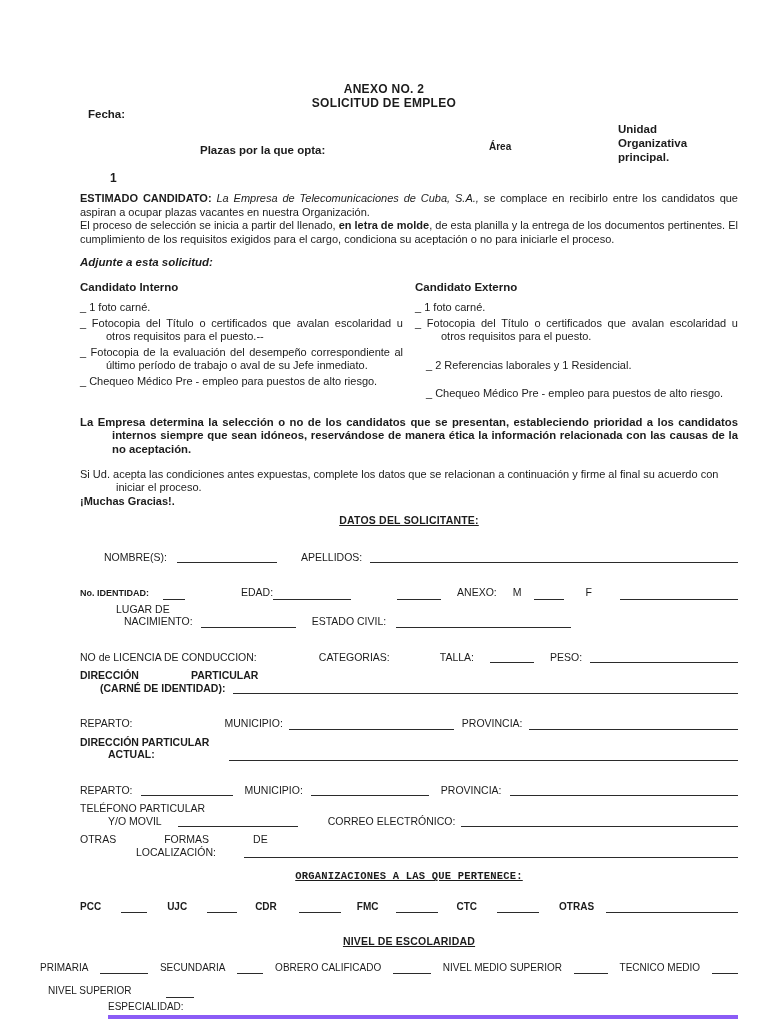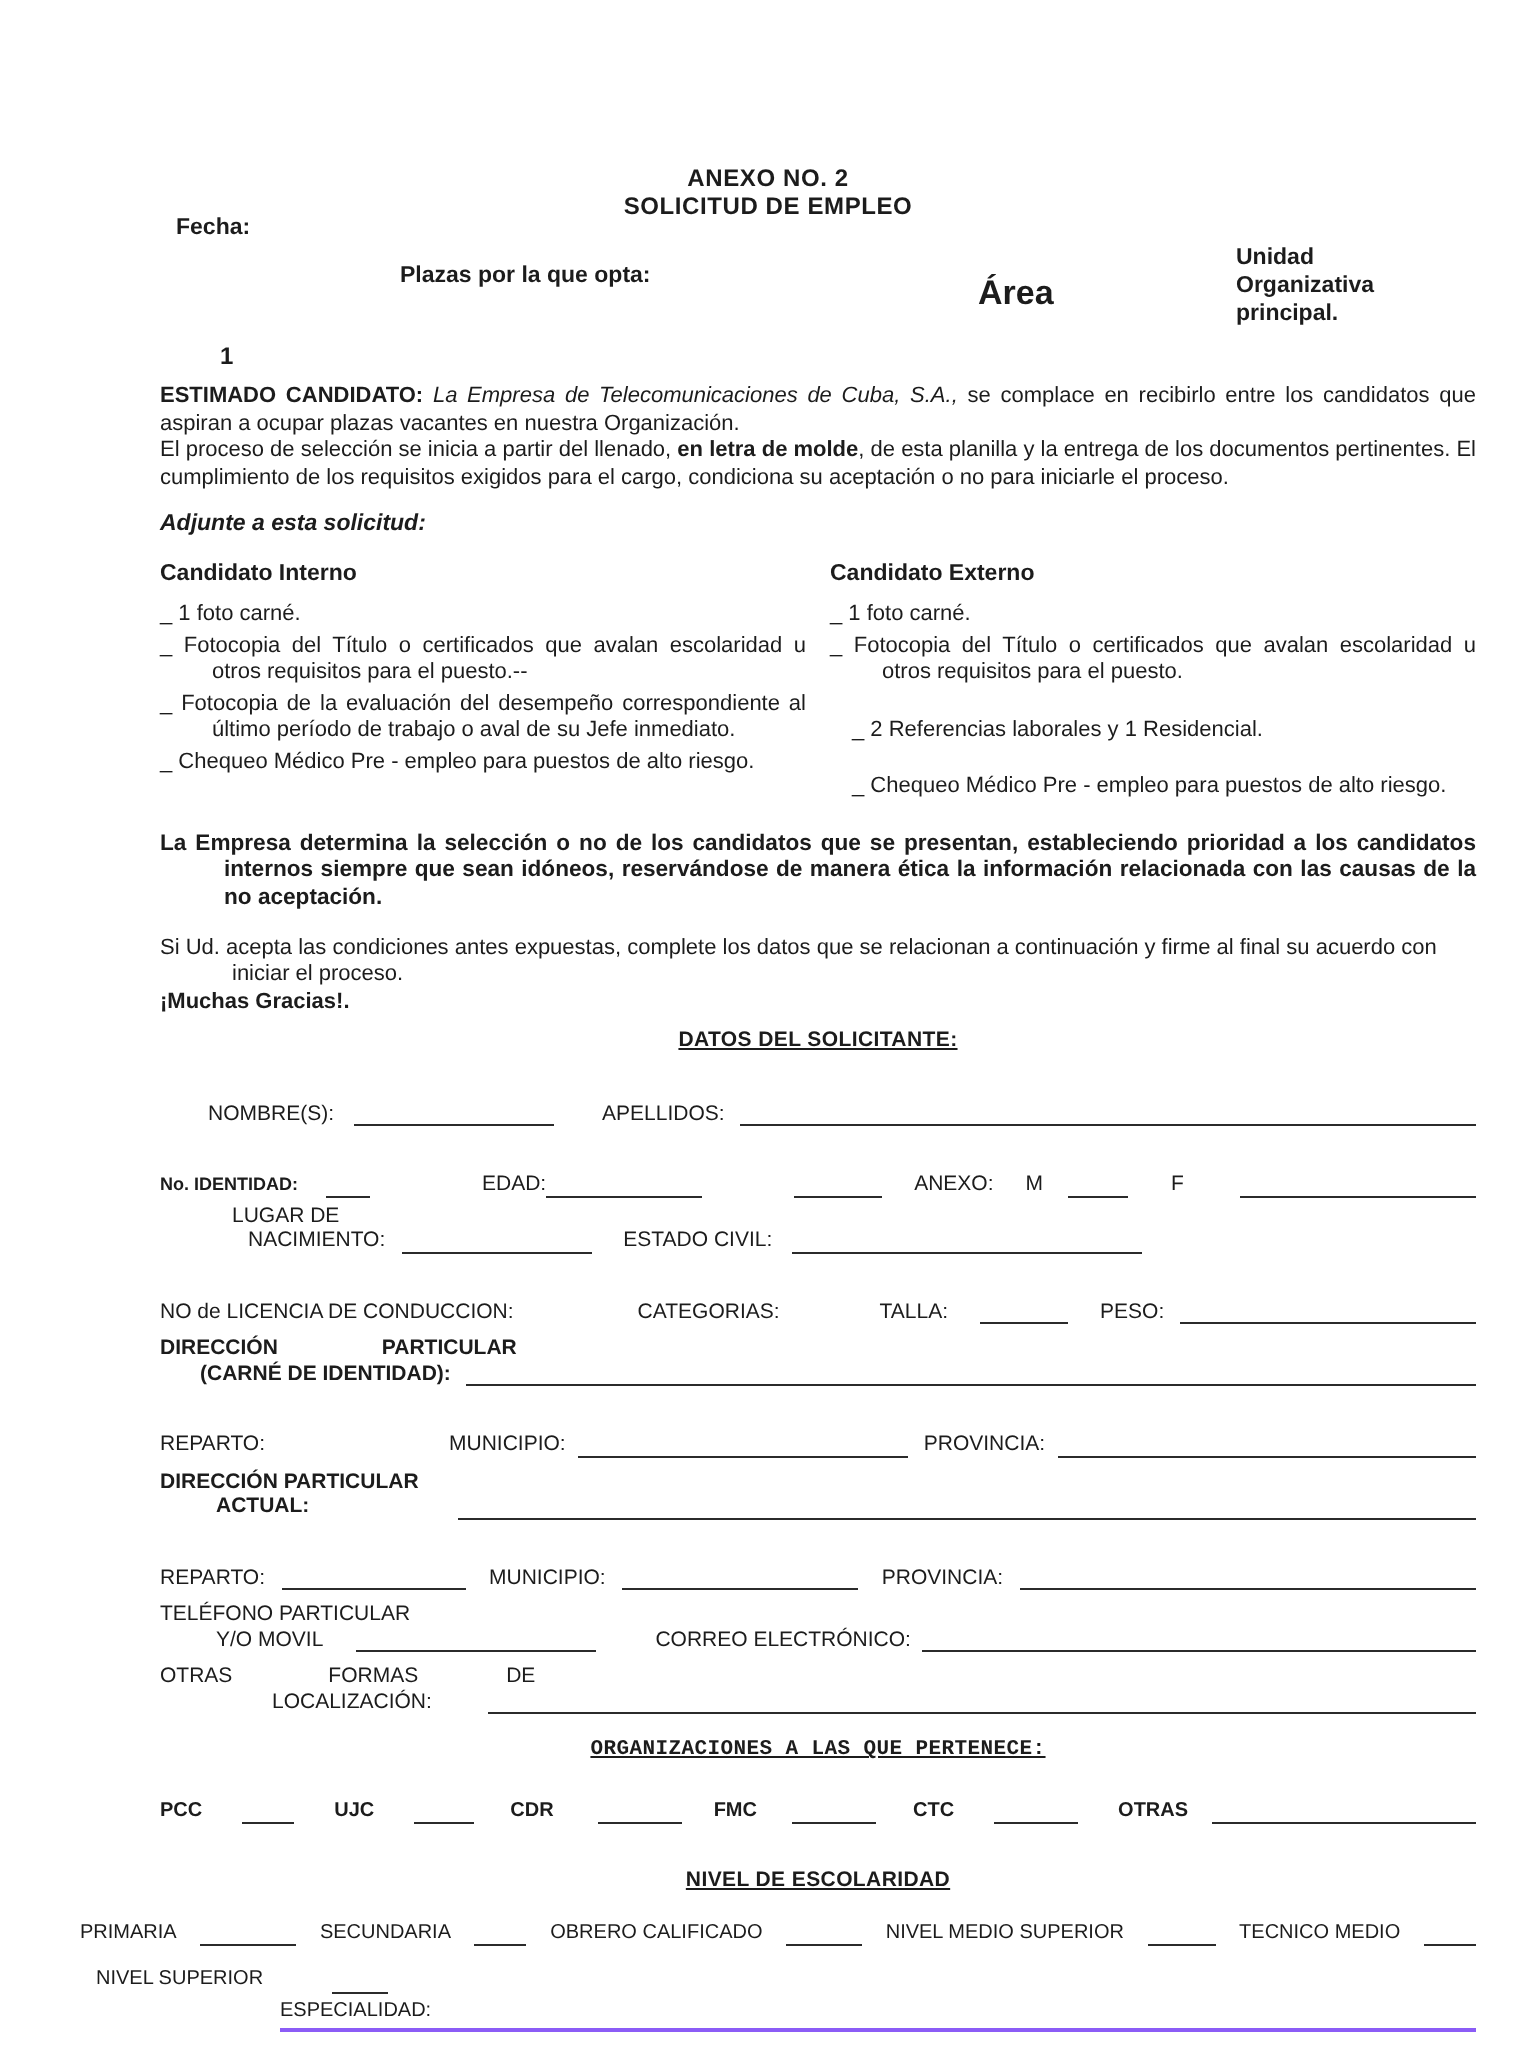--- a/index.html
+++ b/index.html
@@ -14,22 +14,22 @@
     font-size: 11px;
     line-height: 13.5px;
     overflow: hidden;
   }
   .abs { position: absolute; }
   .b { font-weight: bold; }
   .i { font-style: italic; }
 
   .title { left: 0; right: 0; top: 82px; text-align: center; font-weight: bold; font-size: 12px; line-height: 14px; letter-spacing: .3px; }
   .fecha { left: 88px; top: 108px; font-weight: bold; font-size: 11.5px; }
-  .plazas { left: 200px; top: 132px; font-weight: bold; font-size: 11.5px; }
-  .area { left: 489px; top: 140px; font-weight: bold; font-size: 17px; }
+  .plazas { left: 200px; top: 144px; font-weight: bold; font-size: 11.5px; }
+  .area { left: 489px; top: 140px; font-weight: bold; font-size: 10px; }
   .unidad { top: 122px; right: 52px; width: 98px; text-align: left; font-weight: bold; font-size: 11.5px; line-height: 14px; }
   .pagenum { left: 110px; top: 172px; font-weight: bold; font-size: 12px; }
 
   .content { position: absolute; left: 80px; top: 192px; width: 658px; }
   p.para { text-align: justify; }
   .adjunte { margin-top: 10px; font-weight: bold; font-style: italic; font-size: 11.5px; }
 
   .cols { display: flex; gap: 12px; margin-top: 11px; }
   .col { flex: 1 1 0; }
   .colhead { font-weight: bold; font-size: 11.5px; margin-bottom: 7px; }
@@ -51,21 +51,21 @@
   .fill { flex: 1 1 auto; }
   .sp { flex: 0 0 auto; }
   .sm { font-size: 9px; font-weight: bold; }
   .lb { font-weight: bold; }
 
   .org-row { display: flex; align-items: baseline; margin-top: 16px; font-weight: bold; font-size: 10px; }
 
   .esc { margin-left: -40px; width: 698px; font-size: 10px; }
   .esc-row { display: flex; align-items: baseline; justify-content: space-between; margin-top: 12px; }
   .esc2 { display: flex; align-items: baseline; margin-top: 10px; padding-left: 8px; }
-  .esp-row { display: flex; margin-left: 100px; margin-top: 2px; border-bottom: 2px solid #8b5cf6; padding-bottom: 2px; }
+  .esp-row { display: flex; margin-left: 68px; margin-top: 2px; border-bottom: 4px solid #8b5cf6; padding-bottom: 2px; }
 </style>
 </head>
 <body>
 
 <div class="page">
 
   <div class="abs title">
     <div>ANEXO NO. 2</div>
     <div>SOLICITUD DE EMPLEO</div>
   </div>

